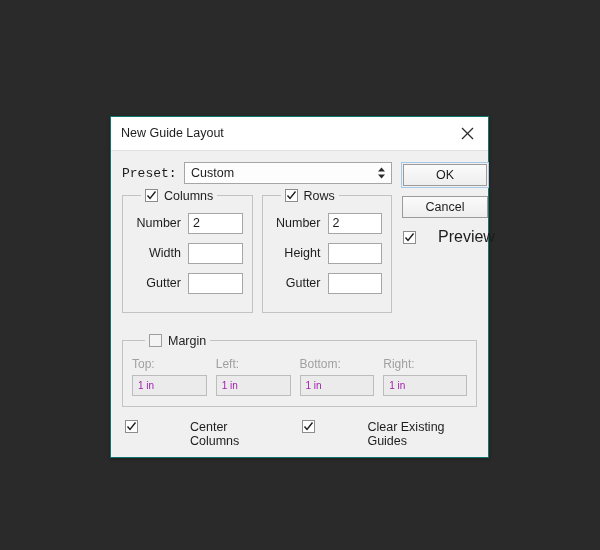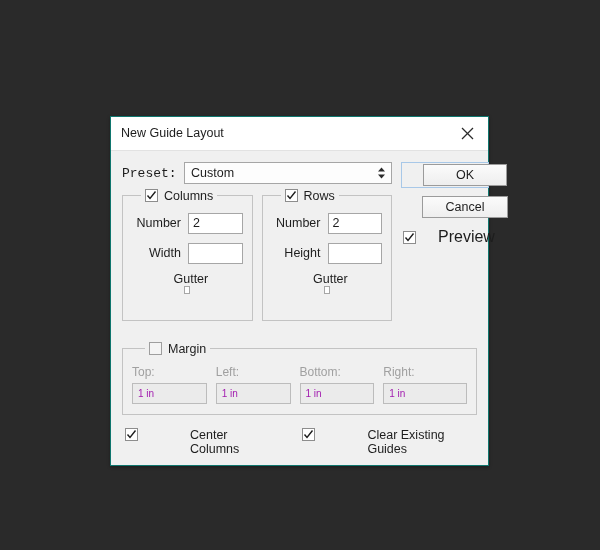--- a/index.html
+++ b/index.html
@@ -117,21 +117,20 @@
     height: 22px;
     background: linear-gradient(#fbfbfb, #eeeeee);
     border: 1px solid #9b9b9b;
     box-sizing: border-box;
     font-size: 12.5px;
     color: #1d1d1d;
     text-align: center;
     line-height: 20px;
     font-family: "Liberation Sans", sans-serif;
     padding: 0;
-    margin-left: 20px;
   }
   .btn-default-wrap {
     border: 1px solid #a8c8e8;
     padding: 1px;
     box-sizing: border-box;
     background: #f0f0f0;
   }
   .btn-cancel-wrap {
     margin-top: 7px;
     padding: 1px;
@@ -197,21 +196,21 @@
     color: #1d1d1d;
     margin-left: 6px;
   }
 
   .field-row {
     display: flex;
     align-items: center;
     height: 22px;
     margin-bottom: 8px;
   }
-  .field-row:last-child { margin-bottom: 16px; flex-direction: column; }
+  .field-row:last-child { margin-bottom: 8px; }
   .field-label {
     font-size: 12.5px;
     color: #1d1d1d;
     width: 56px;
     text-align: right;
     padding-right: 7px;
     box-sizing: border-box;
   }
   .field-input {
     flex: 1;

